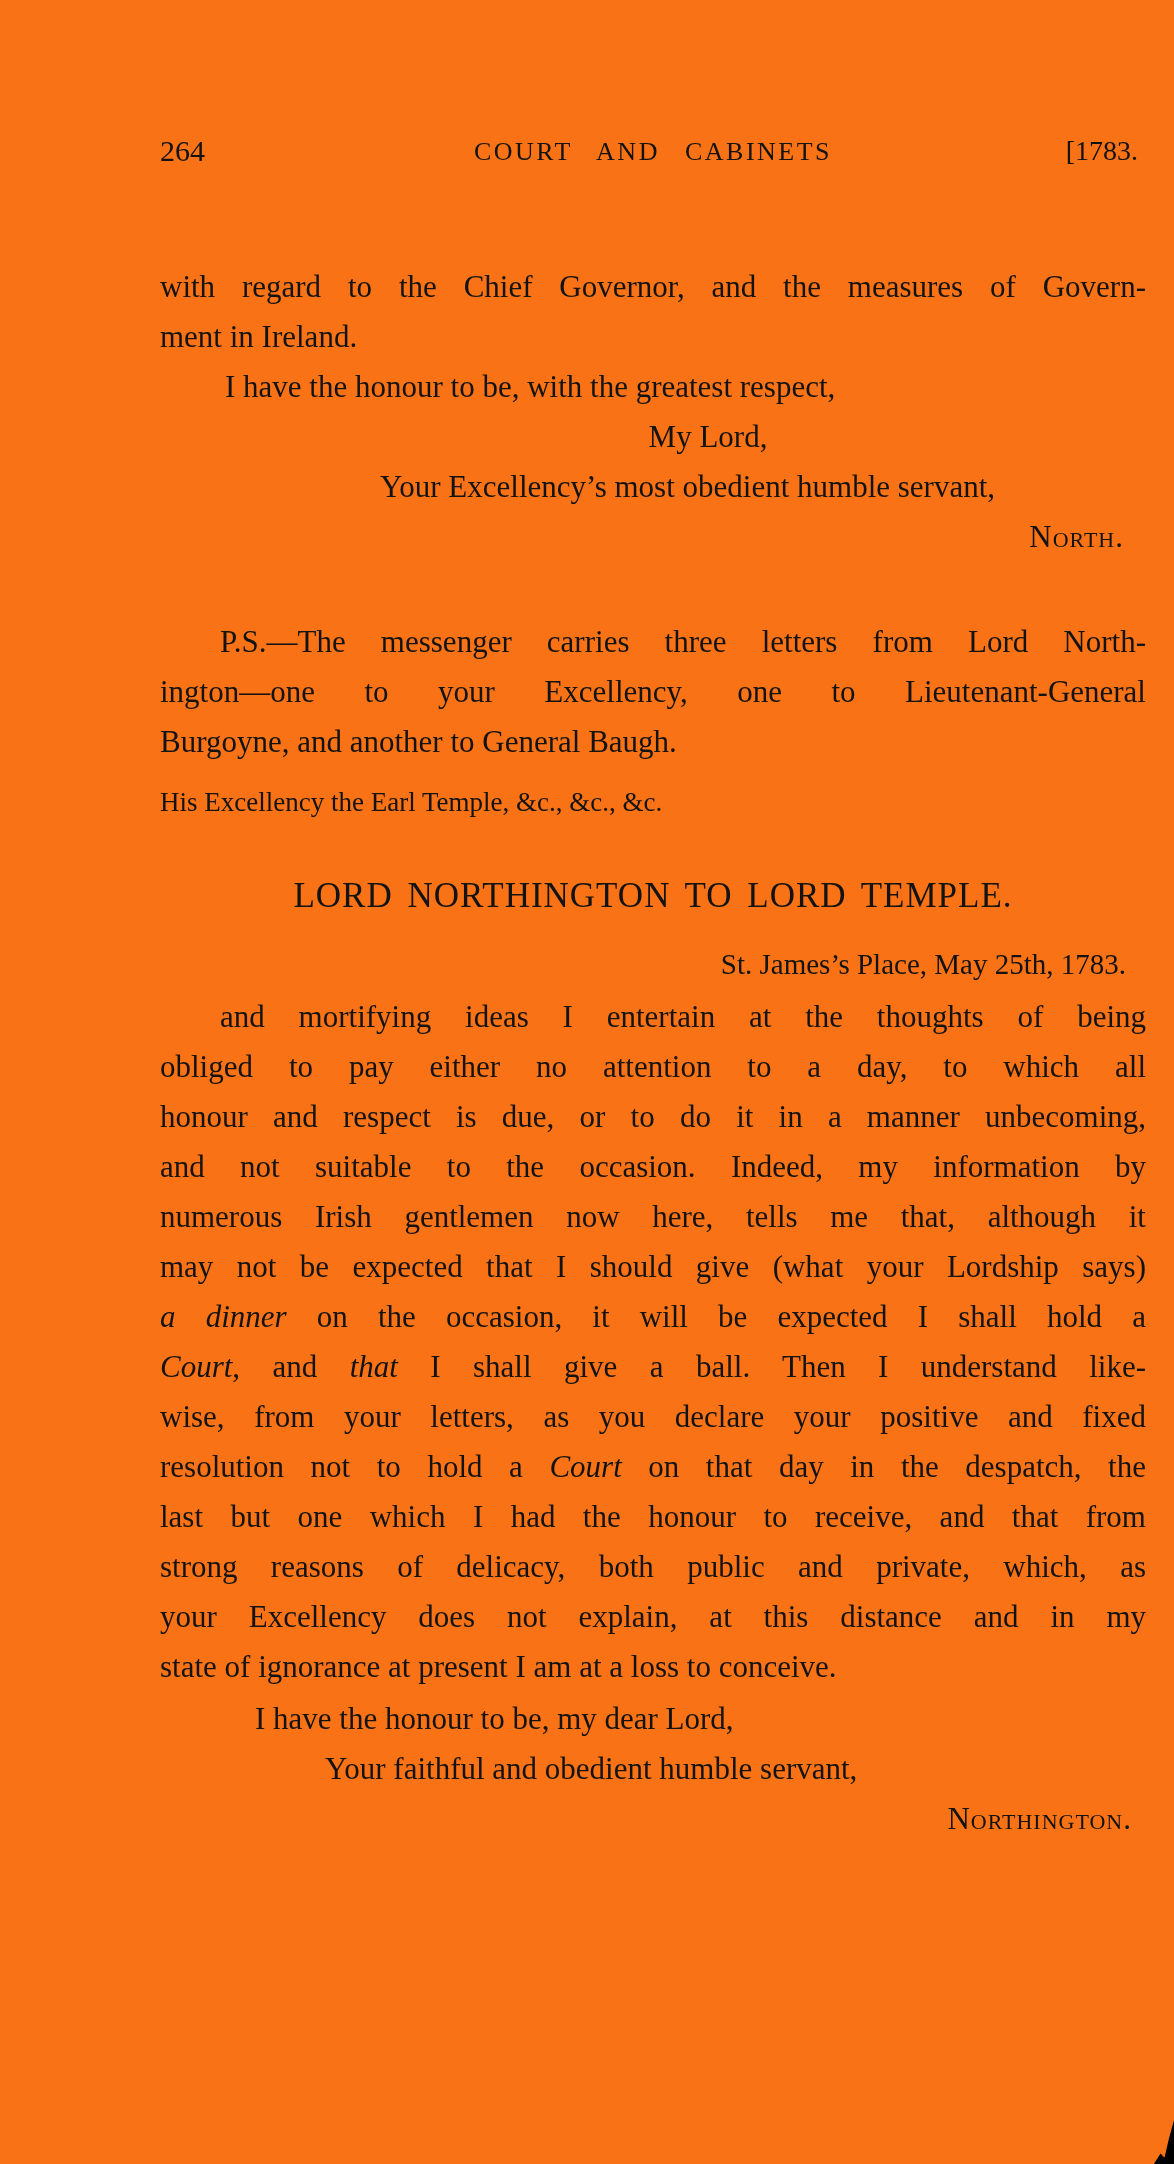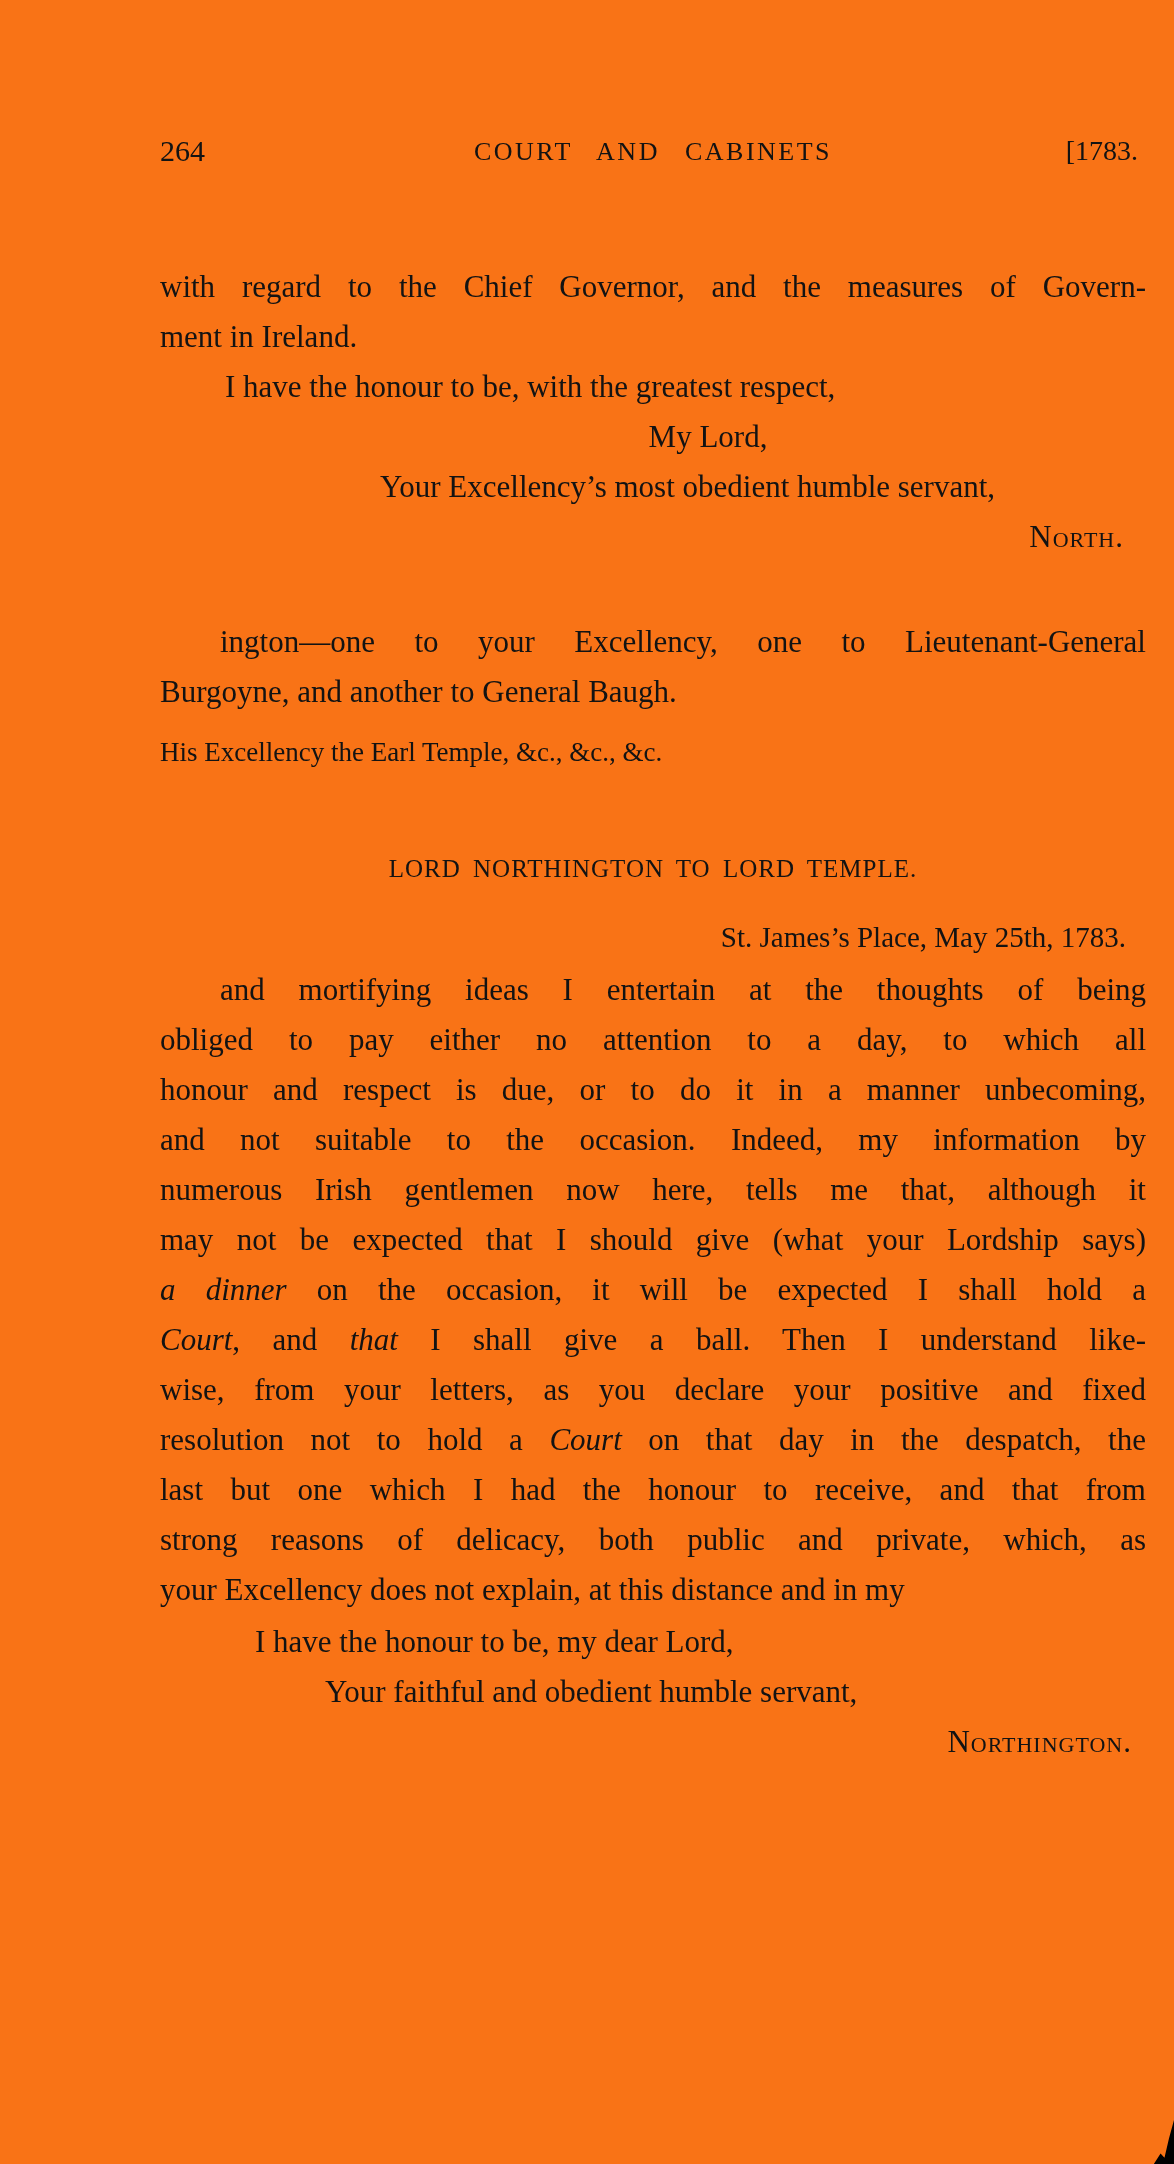--- a/index.html
+++ b/index.html
@@ -67,23 +67,23 @@
 
   .ps { margin-top: 55px; }
 
   .addressee {
     margin-top: 15px;
     font-size: 27px;
     line-height: 40px;
   }
 
   .letterhead {
-    margin-top: 75px;
+    margin-top: 52px;
     text-align: center;
-    font-size: 25px;
+    font-size: 35px;
     line-height: 44px;
     letter-spacing: 1px;
     word-spacing: 5px;
   }
   .dateline {
     margin-top: 24px;
     text-align: right;
     padding-right: 20px;
     font-size: 29px;
     line-height: 44px;
@@ -126,20 +126,21 @@
           <div class="tline">ment in Ireland.</div>
         </div>
 
       <div class="close-line pl65">I have the honour to be, with the greatest respect,</div>
       <div class="close-line mylord">My Lord,</div>
       <div class="close-line pl220">Your Excellency’s most obedient humble servant,</div>
 
       <div class="sig sig-north">North.</div>
 
       <div class="lines indent-first ps">
+          <div class="tline">P.S.—The messenger carries three letters from Lord North-</div>
           <div class="tline">ington—one to your Excellency, one to Lieutenant-General</div>
           <div class="tline">Burgoyne, and another to General Baugh.</div>
         </div>
 
       <div class="addressee">His Excellency the Earl Temple, &amp;c., &amp;c., &amp;c.</div>
 
       <div class="letterhead">LORD NORTHINGTON TO LORD TEMPLE.</div>
 
       <div class="dateline">St. James’s Place, May 25th, 1783.</div>
 
@@ -151,20 +152,21 @@
           <div class="tline">and not suitable to the occasion. Indeed, my information by</div>
           <div class="tline">numerous Irish gentlemen now here, tells me that, although it</div>
           <div class="tline">may not be expected that I should give (what your Lordship says)</div>
           <div class="tline"><i>a dinner</i> on the occasion, it will be expected I shall hold a</div>
           <div class="tline"><i>Court</i>, and <i>that</i> I shall give a ball. Then I understand like-</div>
           <div class="tline">wise, from your letters, as you declare your positive and fixed</div>
           <div class="tline">resolution not to hold a <i>Court</i> on that day in the despatch, the</div>
           <div class="tline">last but one which I had the honour to receive, and that from</div>
           <div class="tline">strong reasons of delicacy, both public and private, which, as</div>
           <div class="tline">your Excellency does not explain, at this distance and in my</div>
+          <div class="tline">state of ignorance at present I am at a loss to conceive.</div>
         </div>
 
       <div class="close-line pl95 close2">I have the honour to be, my dear Lord,</div>
       <div class="close-line pl165">Your faithful and obedient humble servant,</div>
 
       <div class="sig sig-northington">Northington.</div>
 
     </div>
   </div>
 

